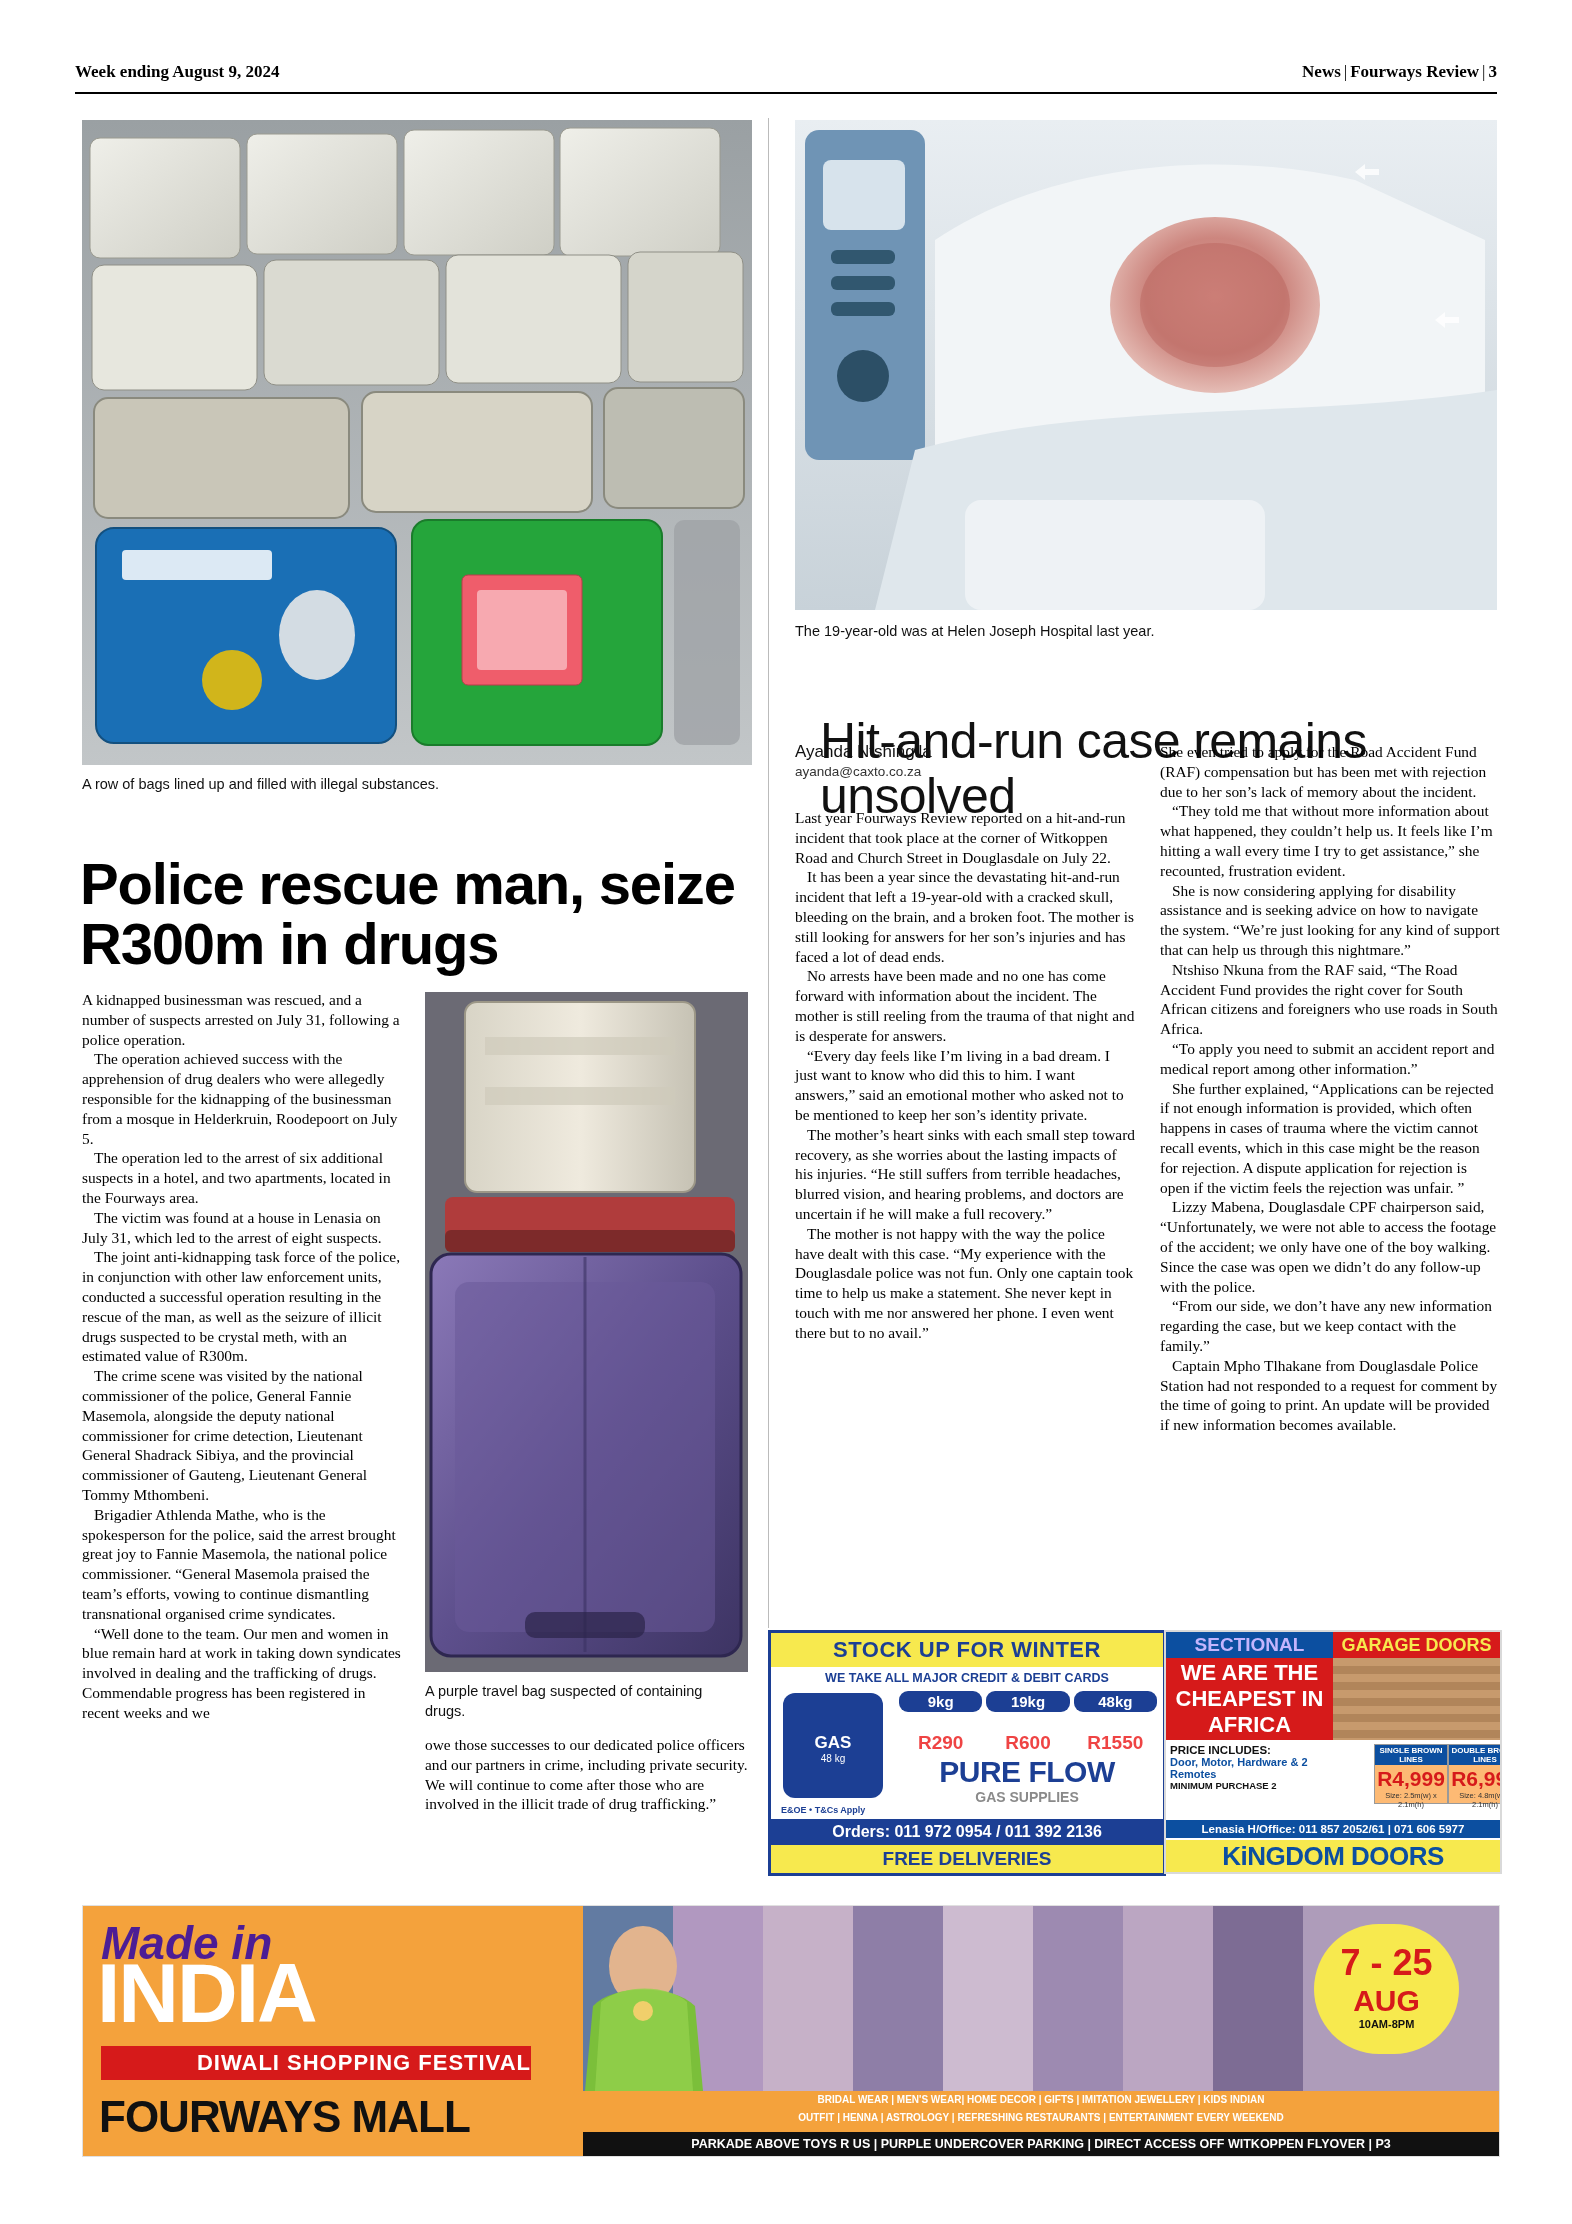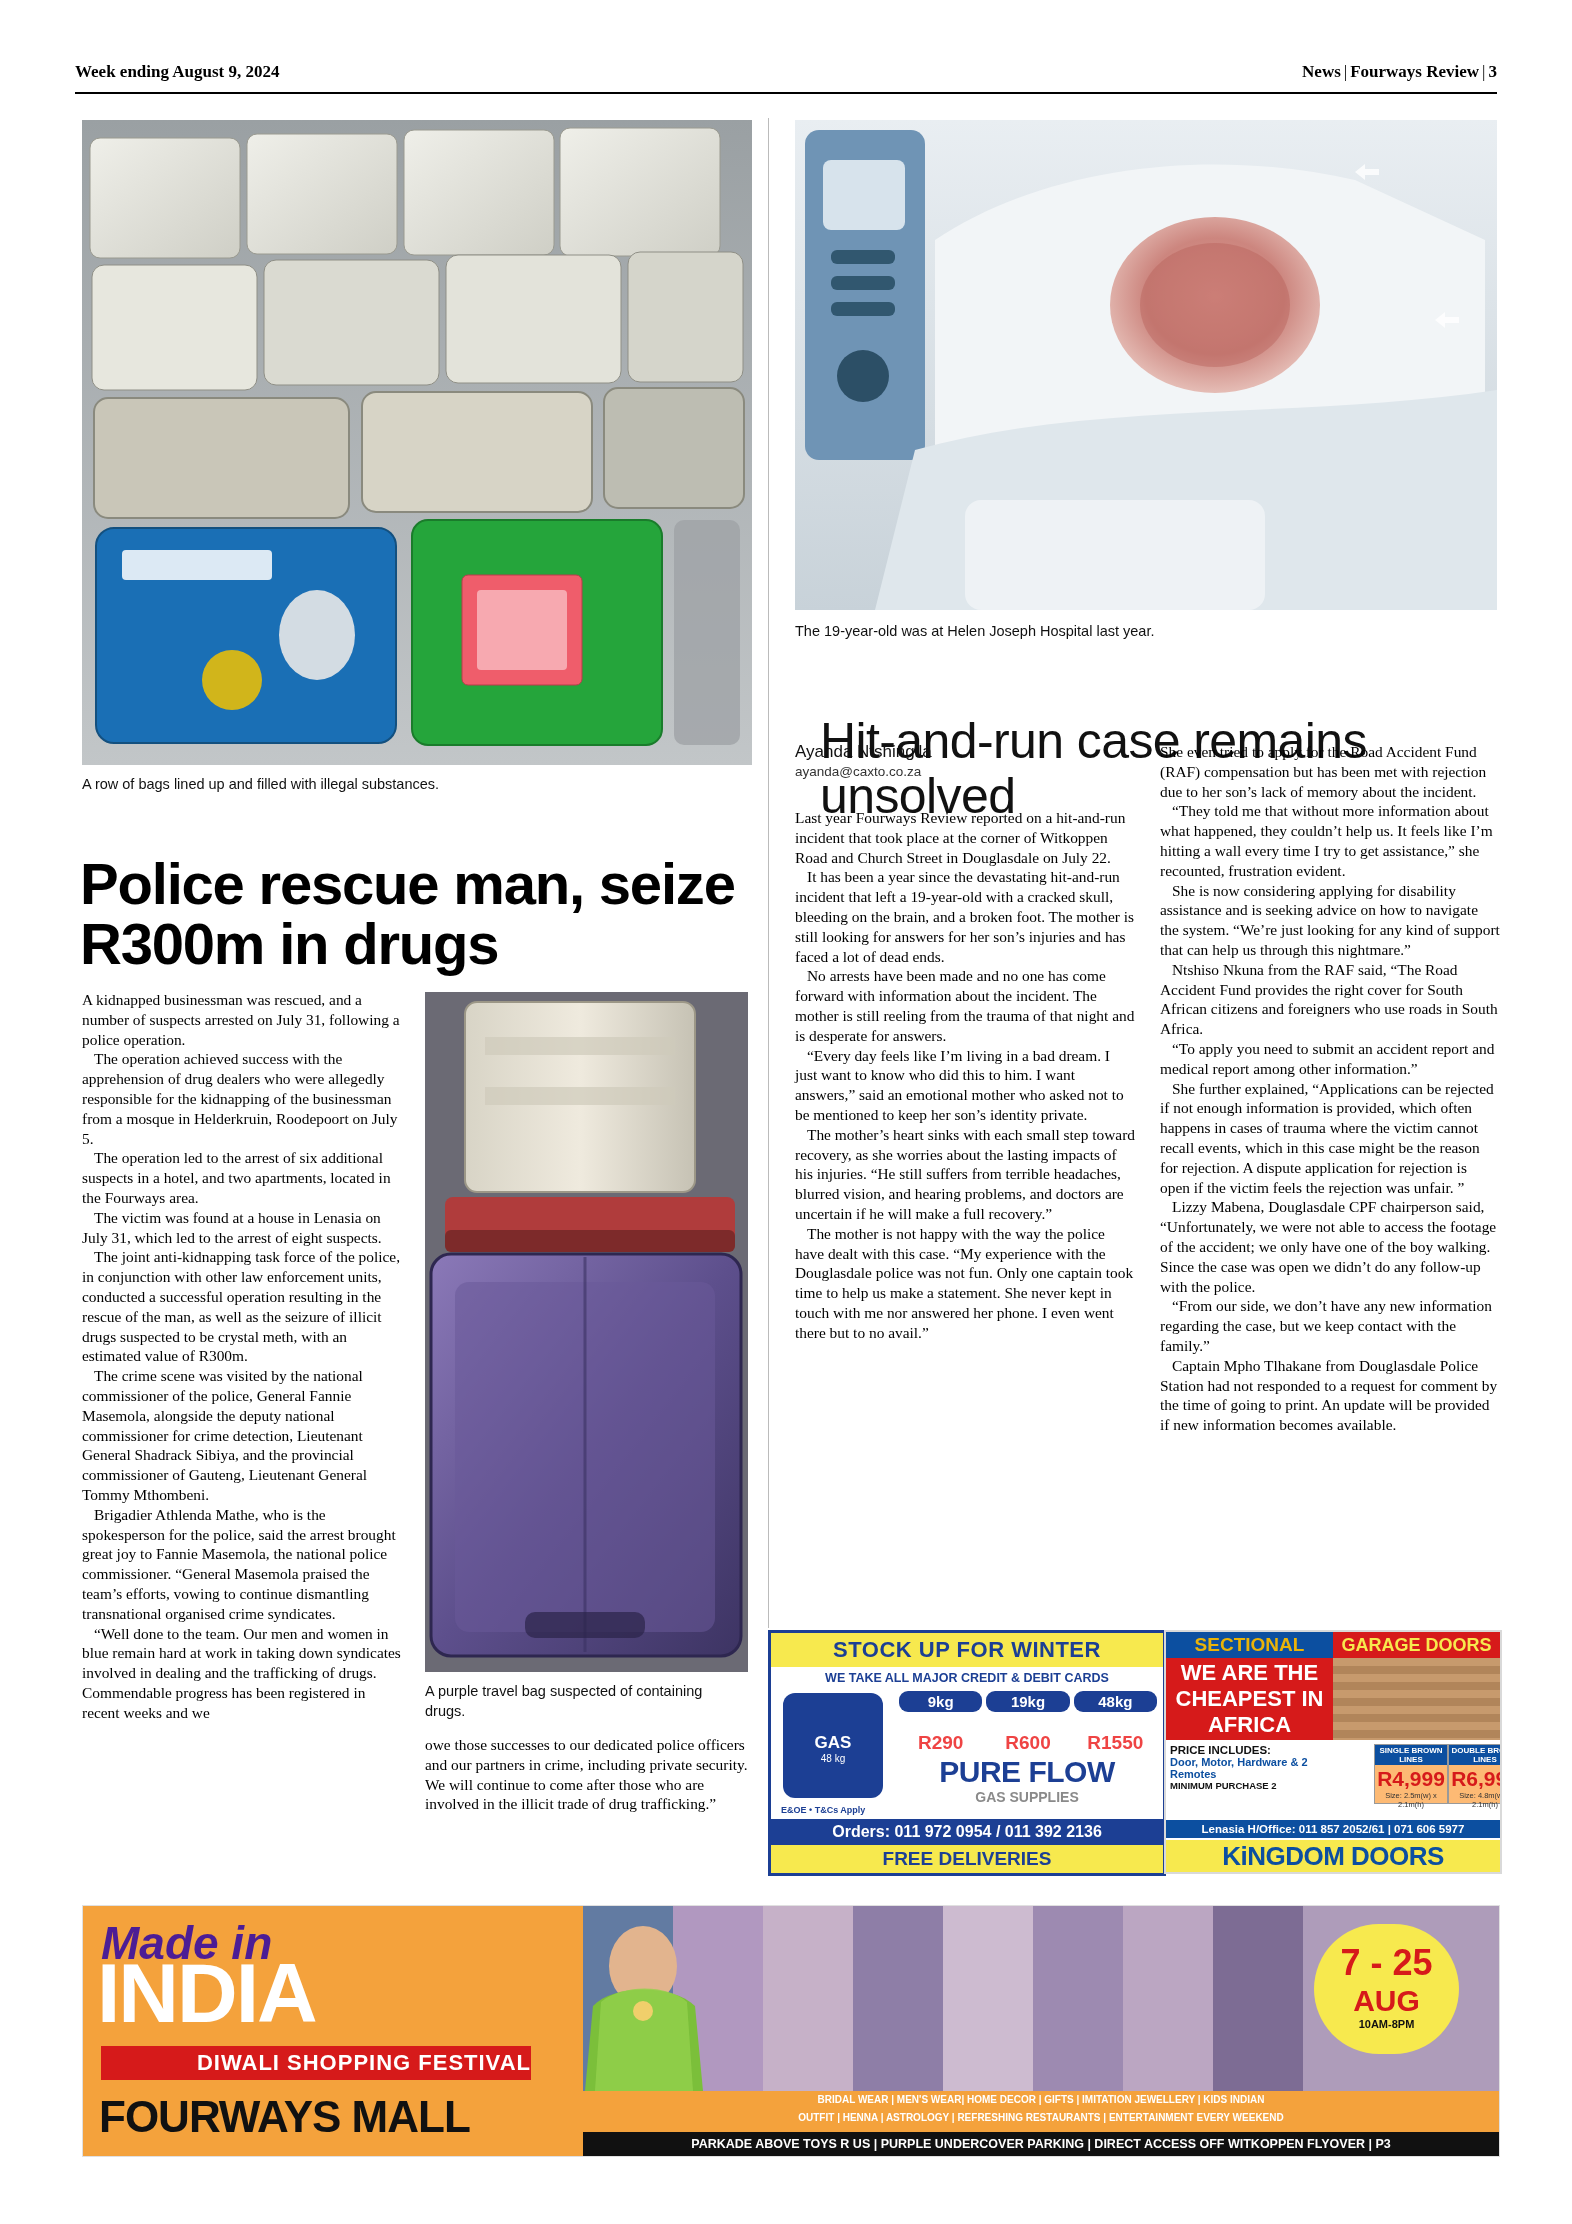--- a/index.html
+++ b/index.html
@@ -209,21 +209,21 @@
     font-size: 19px; padding: 3px 0;
   }
 
   
   #ad-doors {
     left: 1164px; top: 1630px; width: 334px; height: 240px;
     background: #fff; border: 2px solid #d9d9d9;
   }
   #ad-doors .sectional {
     position: absolute; left: 0; top: 0; width: 50%; height: 26px;
-    background: #0c4fa0; color: #eab308; font-family: "Liberation Sans", sans-serif;
+    background: #0c4fa0; color: #c4b5fd; font-family: "Liberation Sans", sans-serif;
     font-weight: bold; font-size: 19px; text-align: center; line-height: 26px;
   }
   #ad-doors .garage {
     position: absolute; left: 50%; top: 0; width: 50%; height: 26px;
     background: #d61a1a; color: #f7e94e; font-family: "Liberation Sans", sans-serif;
     font-weight: bold; font-size: 18px; text-align: center; line-height: 26px;
   }
   #ad-doors .cheapest {
     position: absolute; left: 0; top: 26px; width: 50%; height: 82px;
     background: #d61a1a; color: #fff; font-family: "Liberation Sans", sans-serif;

